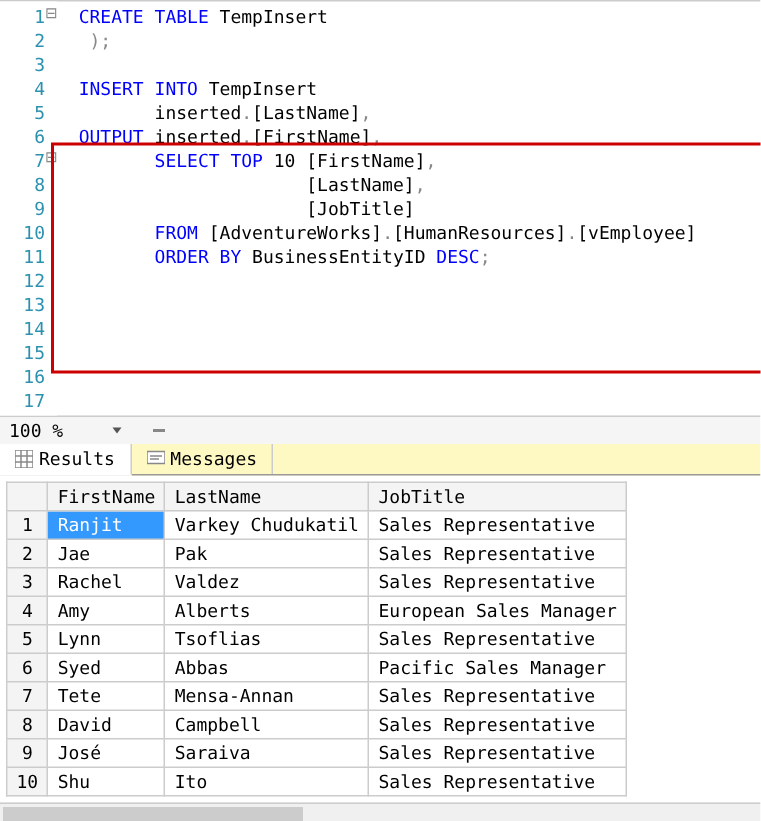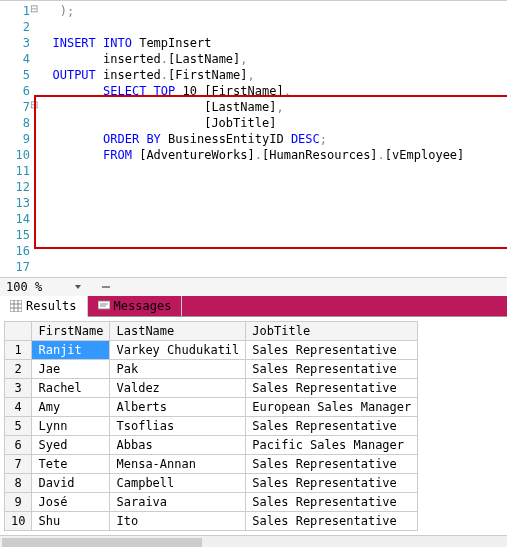--- a/index.html
+++ b/index.html
@@ -11,21 +11,21 @@
   .code .line { height:16px; line-height:16px; white-space:pre; }
   .marker { color:#888; position:absolute; font-family:sans-serif; font-size:10px; }
   .kw { color:#0000ff; }
   .txt { color:#000; }
   .gray { color:#888; }
   .redbox { position:absolute; border:2px solid #c00; pointer-events:none; }
   .zoom-bar { display:flex; align-items:center; gap:19px; padding:2px 6px; border-top:1px solid #ccc; background:#f5f5f5; font-family:'Segoe UI',sans-serif; font-size:11px; }
   .zoom-bar .zval { width:50px; }
   .zoom-bar .dd { width:0;height:0;border-left:3px solid transparent;border-right:3px solid transparent;border-top:4px solid #555; }
   .dash { border-top:2px solid #888; width:8px; margin-left:2px; }
-  .tabs { display:flex; border-bottom:1px solid #999; background:#be185d; font-family:'Segoe UI',sans-serif; font-size:11px;align-items:center; }
+  .tabs { display:flex; border-bottom:1px solid #999; background:#fef9c3; font-family:'Segoe UI',sans-serif; font-size:11px;align-items:center; }
   .tab { padding:3px 10px; display:flex; align-items:center; gap:4px; border-right:1px solid #ccc; cursor:pointer; }
   .tab.active { background:#fff; border-bottom:1px solid #fff; margin-bottom:-1px; }
   .tab-icon { width:12px; height:12px; display:inline-block; }
   .grid { font-family:'Segoe UI',sans-serif; font-size:11px; border-collapse:collapse; margin:4px; }
   .grid th, .grid td { border:1px solid #ccc; padding:2px 6px; text-align:left; white-space:nowrap; }
   .grid th { background:#f4f4f4; font-weight:normal; }
   .grid .rownum { background:#f4f4f4; text-align:center; width:24px; }
   .grid .sel { background:#3399ff; color:#fff; }
   .scrolltrack { height:14px; background:#f0f0f0; border-top:1px solid #ccc; display:flex; align-items:center; }
   .scrollthumb { height:10px; width:200px; background:#ccc; margin-left:2px; }
@@ -50,30 +50,31 @@
       <div class="ln">13</div>
       <div class="ln">14</div>
       <div class="ln">15</div>
       <div class="ln">16</div>
       <div class="ln">17</div>
     </div>
   <div class="code" id="code">
     <span class="marker" style="left:-8px; top:2px;">⊟</span>
     <span class="marker" style="left:-8px; top:98px;">⊟</span>
     <div class="redbox" style="left:-4px; top:94px; width:480px; height:154px;"></div>
+  <div class="line">  <span class="kw">CREATE TABLE</span><span class="txt"> TempInsert</span></div>
       <div class="line">   <span class="gray">);</span></div>
       <div class="line"></div>
       <div class="line">  <span class="kw">INSERT INTO</span><span class="txt"> TempInsert</span></div>
       <div class="line">  <span class="txt">       inserted</span><span class="gray">.</span><span class="txt">[LastName]</span><span class="gray">,</span></div>
       <div class="line">  <span class="kw">OUTPUT</span><span class="txt"> inserted</span><span class="gray">.</span><span class="txt">[FirstName]</span><span class="gray">,</span></div>
       <div class="line">  <span class="txt">       </span><span class="kw">SELECT TOP</span><span class="txt"> 10 [FirstName]</span><span class="gray">,</span></div>
       <div class="line">  <span class="txt">                     [LastName]</span><span class="gray">,</span></div>
       <div class="line">  <span class="txt">                     [JobTitle]</span></div>
+      <div class="line">  <span class="txt">       </span><span class="kw">FROM</span><span class="txt"> [AdventureWorks]</span><span class="gray">.</span><span class="txt">[HumanResources]</span><span class="gray">.</span><span class="txt">[vEmployee]</span></div>
       <div class="line">  <span class="txt">       </span><span class="kw">ORDER BY</span><span class="txt"> BusinessEntityID </span><span class="kw">DESC</span><span class="gray">;</span></div>
-      <div class="line">  <span class="txt">       </span><span class="kw">FROM</span><span class="txt"> [AdventureWorks]</span><span class="gray">.</span><span class="txt">[HumanResources]</span><span class="gray">.</span><span class="txt">[vEmployee]</span></div>
       <div class="line"></div>
       <div class="line"></div>
     </div>
 </div>
 
 <div class="zoom-bar">
   <span class="zval">100 %</span>
   <span class="dd"></span>
   <span class="dash"></span>
 </div>

